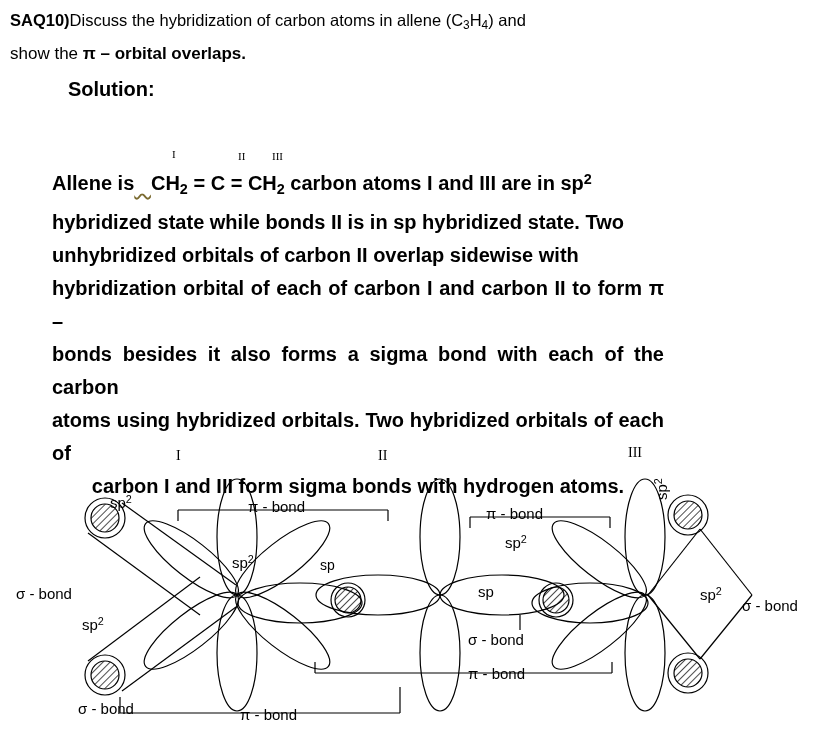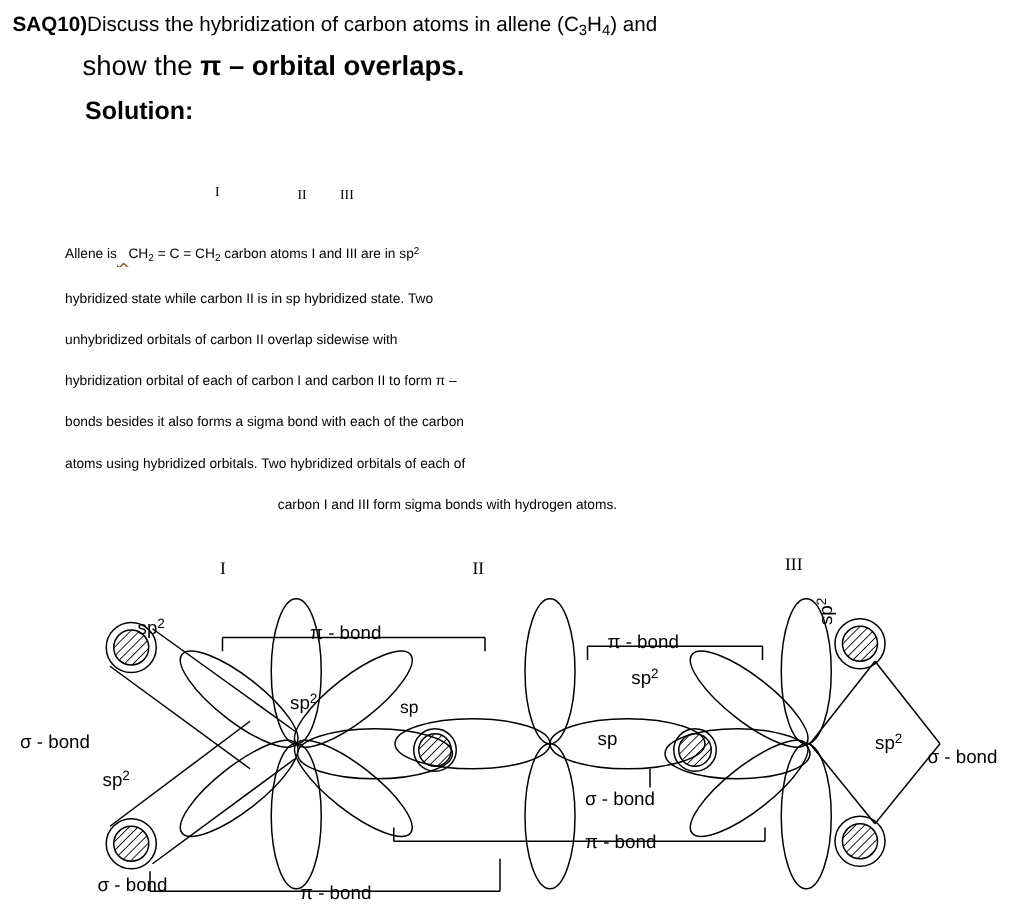--- a/index.html
+++ b/index.html
@@ -29,46 +29,46 @@
   }
   .q-line1 {
     font-size: 16.5px;
     line-height: 24px;
     white-space: nowrap;
   }
   .q-tag {
     font-weight: bold;
   }
   .q-line2 {
-    font-size: 22px;
+    font-size: 17px;
     line-height: 26px;
-    margin-left: 56px;
     margin-top: 4px;
   }
   .q-bold {
     font-weight: bold;
   }
   .solution {
     position: absolute;
     left: 68px;
     top: 78px;
     font-size: 20px;
     font-weight: bold;
   }
   sub { font-size: 0.72em; vertical-align: -0.25em; }
   sup { font-size: 0.72em; vertical-align: 0.45em; }
 
   
   .body-text {
     position: absolute;
     left: 52px;
-    top: 184px;
+    top: 163px;
     width: 612px;
-    font-size: 11px;
+    font-size: 20px;
     line-height: 33px;
+    font-weight: bold;
   }
   .body-text p {
     margin: 0;
     text-align: justify;
   }
   .body-text p.last { text-align: center; }
   .squiggle {
     text-decoration: underline;
     text-decoration-style: wavy;
     text-decoration-color: #7a6a30;
@@ -121,21 +121,21 @@
   </div>
 
   <div class="solution">Solution:</div>
 
   <div class="rn rn-i">I</div>
   <div class="rn rn-ii">II</div>
   <div class="rn rn-iii">III</div>
 
   <div class="body-text">
     <p><span>Allene is</span><span class="squiggle">&nbsp;&nbsp;&nbsp;</span><span>CH</span><sub>2</sub><span> = C = </span><span>CH</span><sub>2</sub><span> carbon atoms I and III are in sp</span><sup>2</sup></p>
-    <p>hybridized state while carbon II is in sp hybridized state. Two</p>
+    <p>hybridized state while bonds II is in sp hybridized state. Two</p>
     <p>unhybridized  orbitals  of  carbon  II  overlap  sidewise  with</p>
     <p>hybridization orbital of each of carbon I and carbon II to form π –</p>
     <p>bonds besides it also forms a sigma bond with each of the carbon</p>
     <p>atoms using hybridized orbitals. Two hybridized orbitals of each of</p>
     <p class="last">carbon I and III form sigma bonds with hydrogen atoms.</p>
   </div>
 
   <div class="diagram">
     <svg width="820" height="310" viewBox="0 0 820 310">
       <defs>

